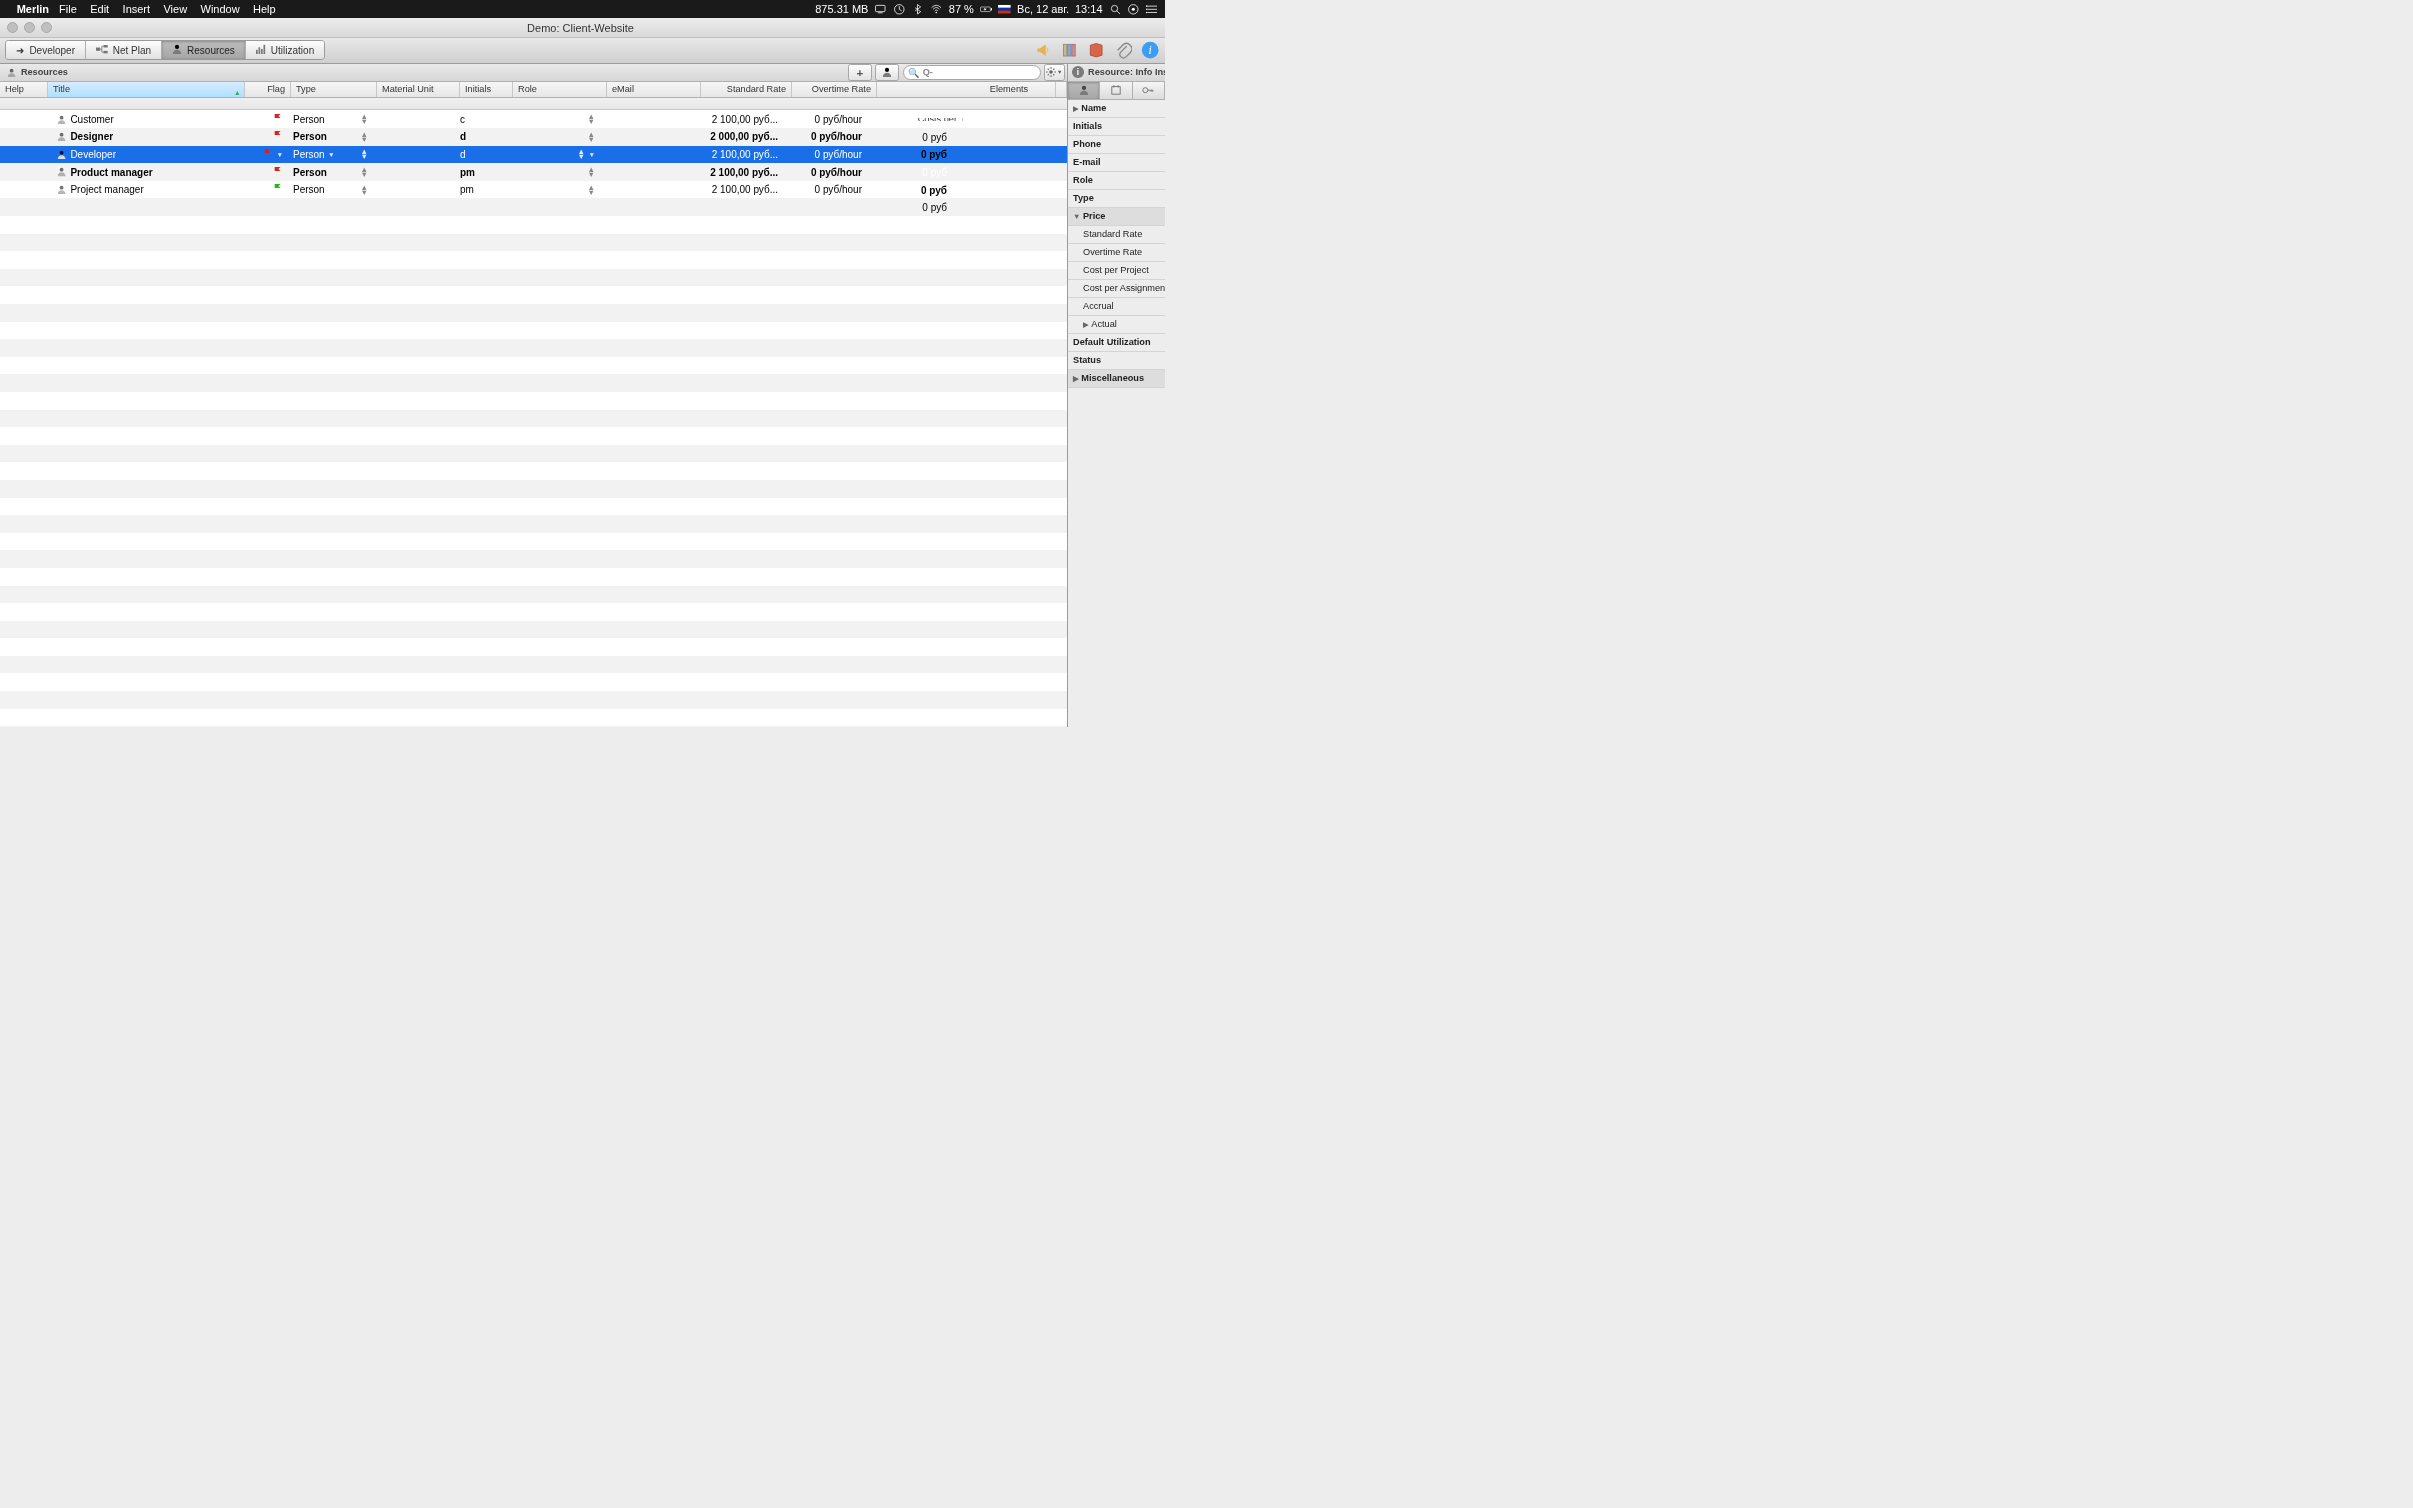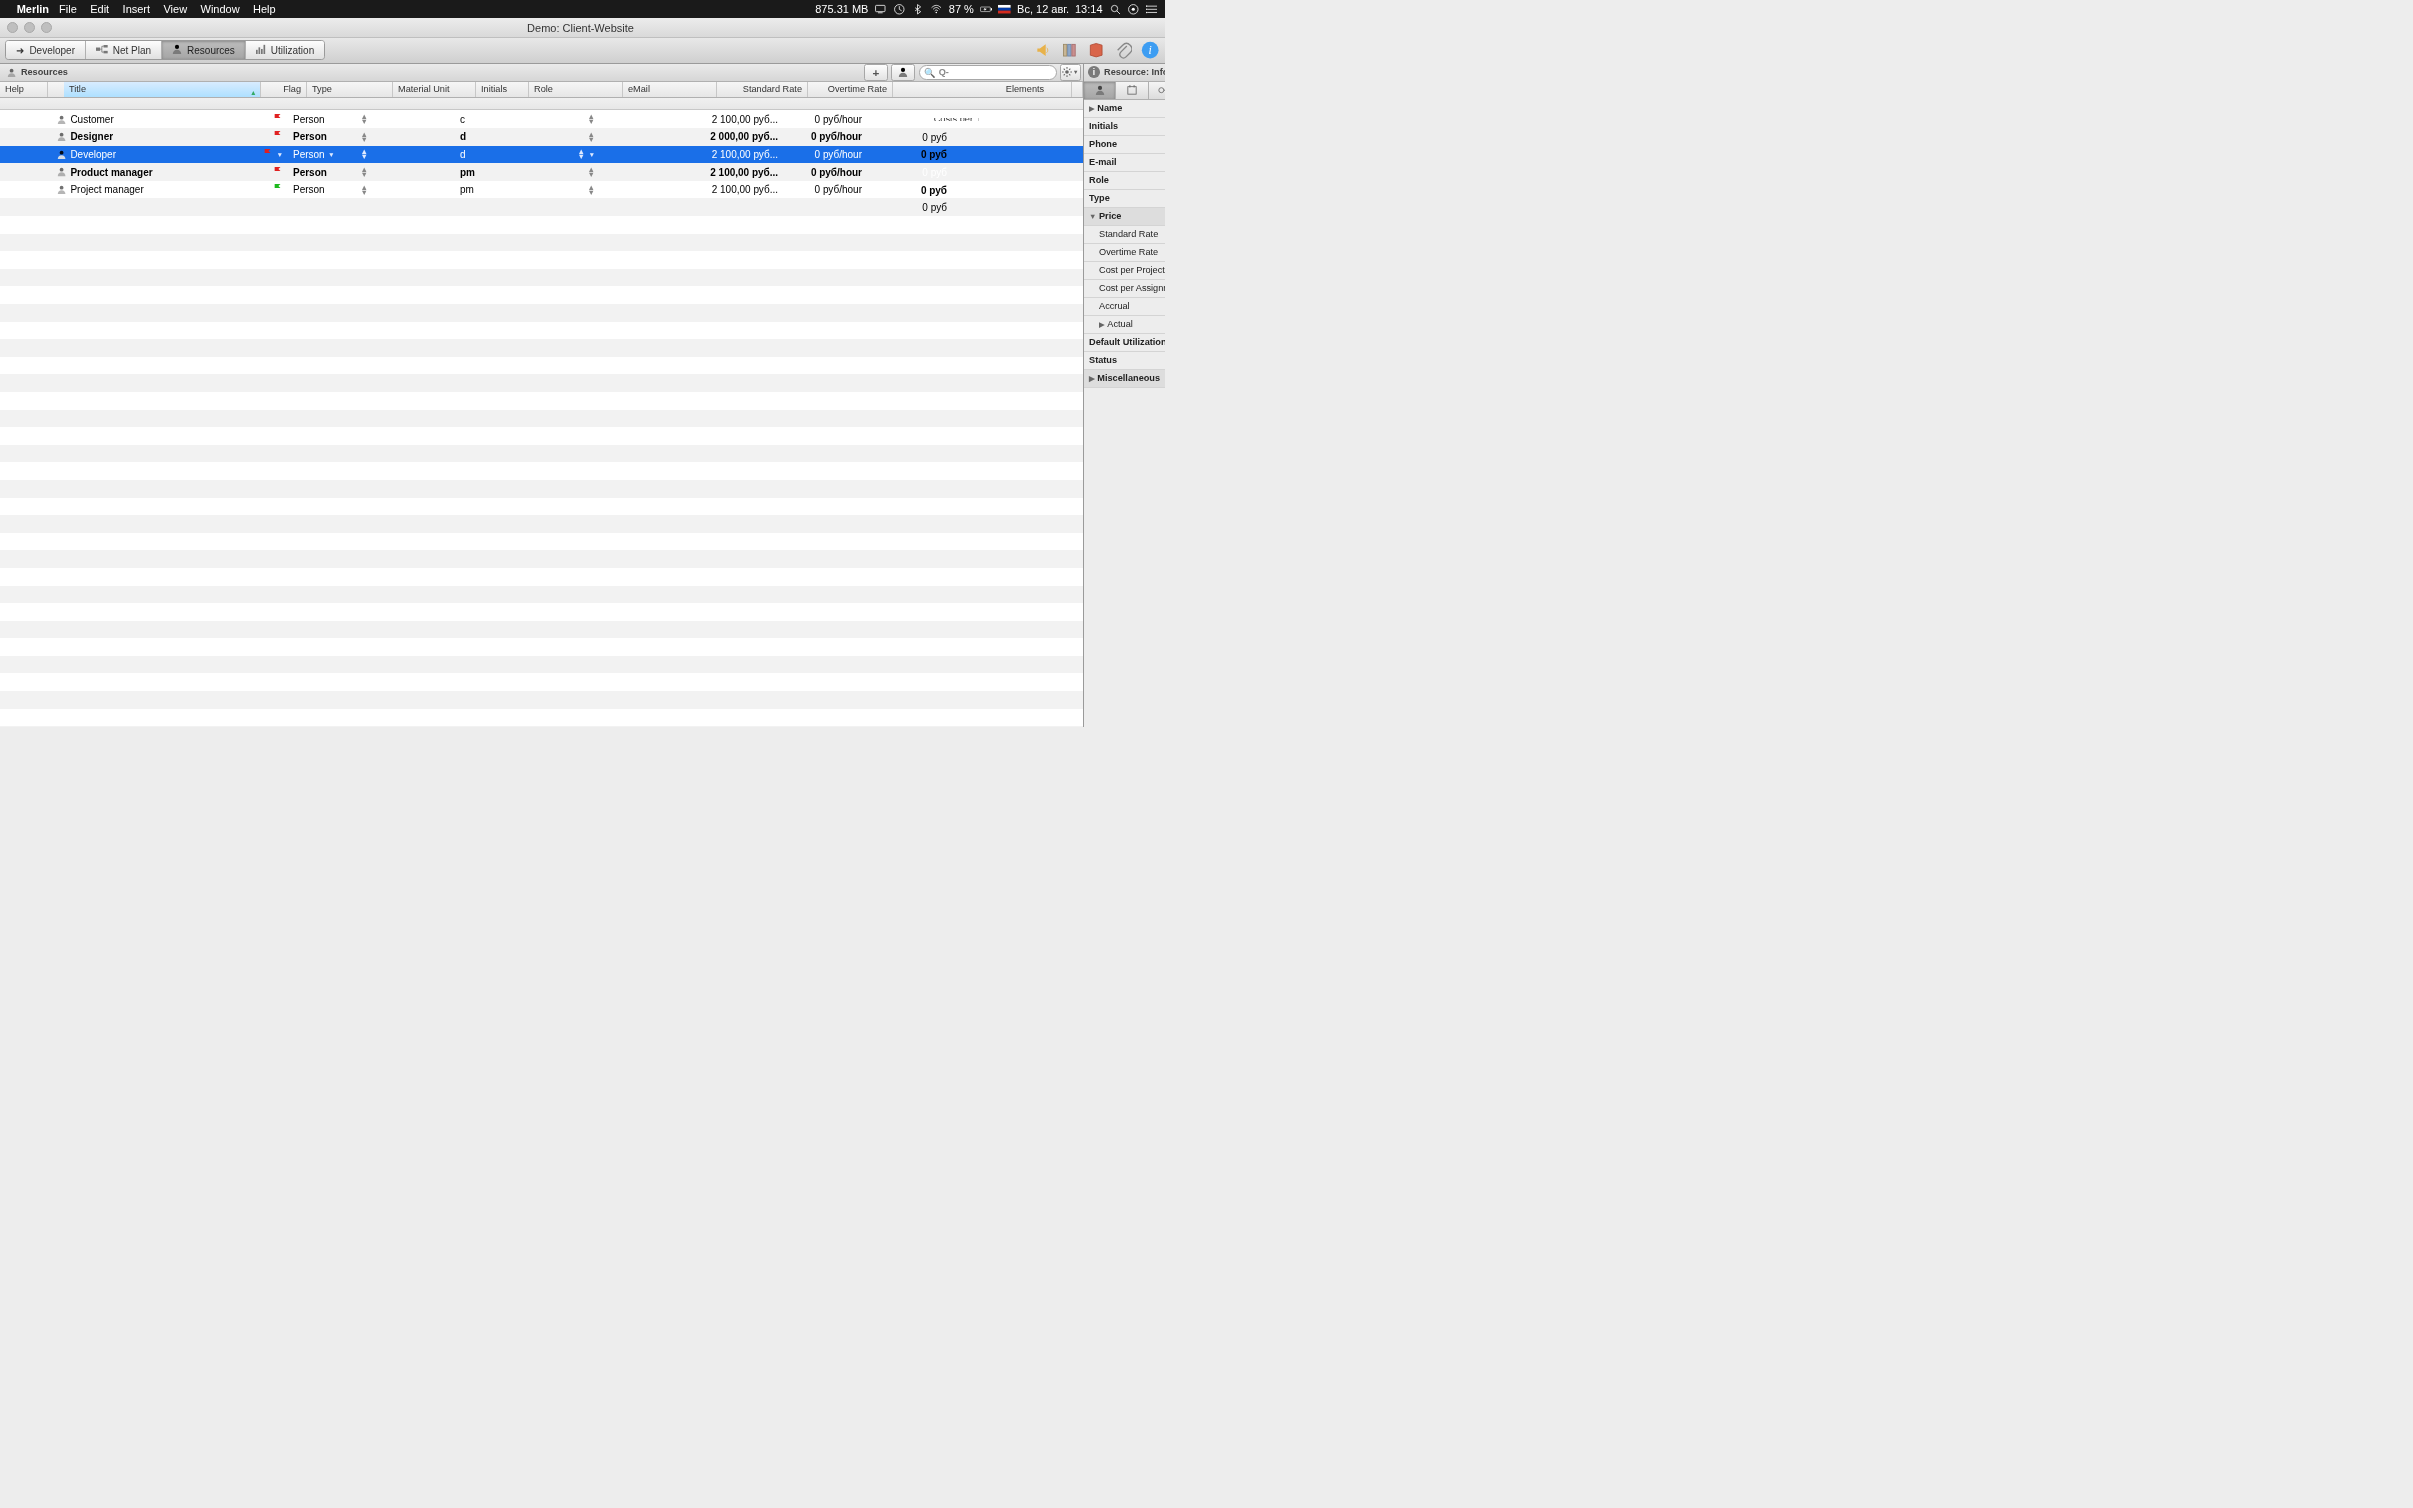--- a/index.html
+++ b/index.html
@@ -31,21 +31,21 @@
   
   .lhead{height:17px;background:linear-gradient(#eaeaea,#d6d6d6);border-bottom:0.8px solid #b0b0b0;display:flex;align-items:center;font-size:9.2px;font-weight:bold;color:#444;}
   .lhead .person-ico{margin:0 5px 0 6.7px;}
   .lhead .tools{margin-left:auto;display:flex;align-items:center;}
   .toolbtn{width:22px;height:15px;border:0.8px solid #a7a7a7;border-radius:2.5px;background:linear-gradient(#fefefe,#e2e2e2);margin-right:3.4px;display:flex;align-items:center;justify-content:center;font-size:11.7px;color:#555;}
   .search{width:126px;height:13.4px;border:0.8px solid #a7a7a7;border-radius:7.5px;background:#fff;margin-right:3.4px;display:flex;align-items:center;padding:0 5px;color:#888;}
   .gearbtn{width:18.4px;height:15px;border:0.8px solid #a7a7a7;border-radius:2.5px;background:linear-gradient(#fefefe,#e2e2e2);margin-right:2.5px;display:flex;align-items:center;justify-content:center;}
   
   .colhdr{height:15px;background:linear-gradient(#f6f6f6,#e6e6e6);border-bottom:0.8px solid #b0b0b0;display:flex;font-size:9.2px;color:#333;}
   .ch{border-right:0.8px solid #c7c7c7;padding:1.7px 5px;display:flex;align-items:center;position:relative;white-space:nowrap;overflow:hidden;}
-  .ch.sorted{background:linear-gradient(#d8ecff,#aee0ff);margin-left:16px;}
+  .ch.sorted{background:linear-gradient(#d8ecff,#aee0ff);}
   .ch .sort{position:absolute;right:3.4px;bottom:0.8px;font-size:6.7px;color:#3a6;}
   .filterrow{height:11.7px;background:linear-gradient(#f0f0f0,#e7e7e7);border-bottom:0.8px solid #c7c7c7;}
   
   .tbody{flex:1;overflow:hidden;}
   .trow{height:17.6px;display:flex;align-items:center;font-size:10px;}
   .trow.odd{background:#fff;}
   .trow.even{background:#f2f2f2;font-weight:bold;}
   .trow.sel{background:#1a6fe8;color:#fff;}
   .tc{padding:0 5px;overflow:hidden;white-space:nowrap;display:flex;align-items:center;}
   .person-ico{width:9.2px;height:9.2px;opacity:.55;}

